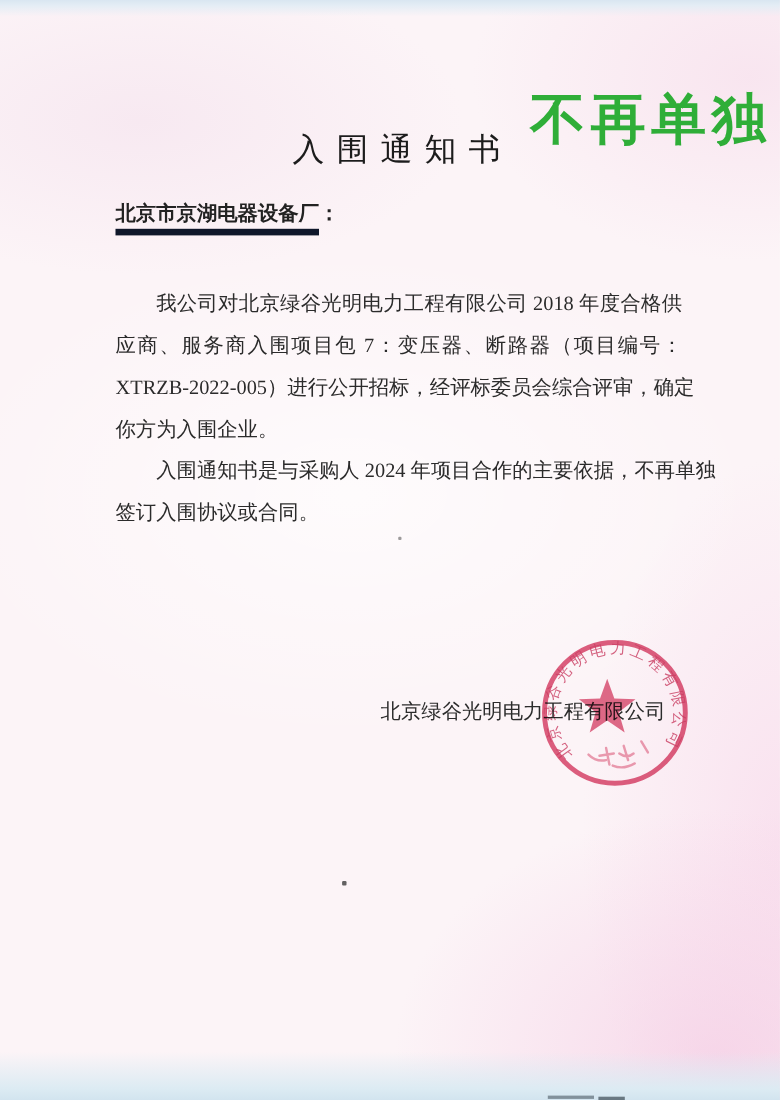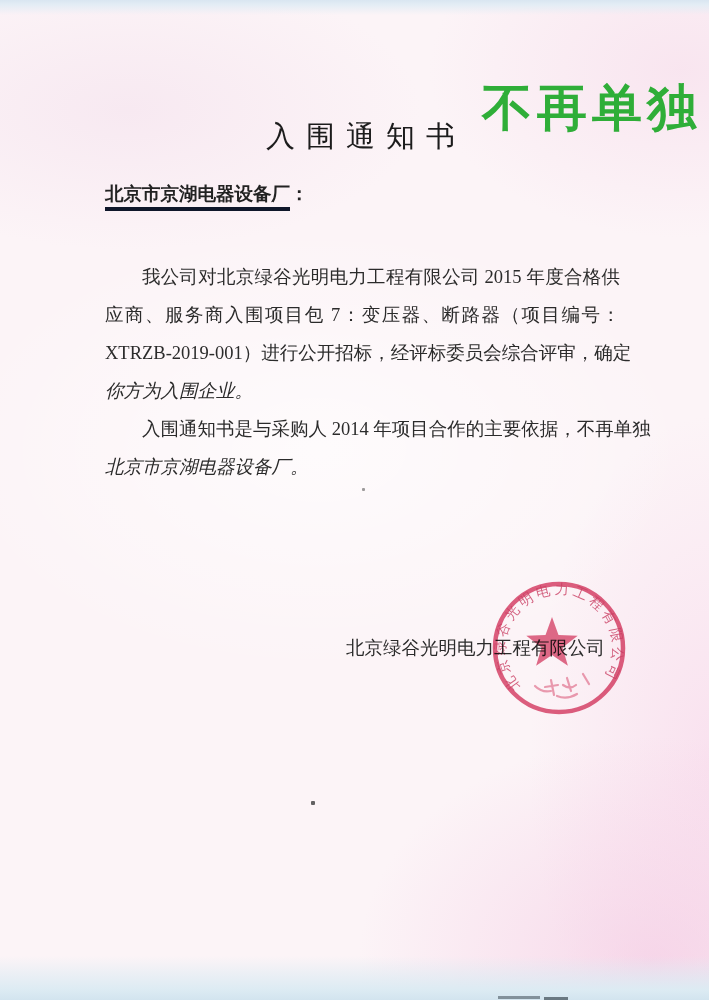--- a/index.html
+++ b/index.html
@@ -35,33 +35,33 @@
     position: absolute; left: 266px; top: 99px;
     font-size: 29px; line-height: 34px; font-weight: 500;
     letter-spacing: 11px; color: #1c1c1c; white-space: nowrap; margin-top: 20px;
   }
   .addressee {
     position: absolute; left: 105px; top: 181px;
     font-size: 18.5px; font-weight: 700; color: #222;
     white-space: nowrap;
   }
   .addressee .name {
-    border-bottom: 4px solid #0f172a; padding-bottom: 3px;
+    border-bottom: 6px solid #0f172a; padding-bottom: 3px;
   }
   .body-text {
     position: absolute; left: 105px; top: 258px; width: 515px;
     font-size: 18.5px; color: #2b2b2b;
   }
   .body-line {
     line-height: 38px; height: 38px;
     text-align: justify; text-align-last: justify;
     white-space: nowrap;
   }
   .body-line.first { text-indent: 2em; }
-  .body-line.last { text-align-last: left; font-style: italic; }
+  .body-line.last { text-align-last: left; }
   .signature {
     position: absolute; top: 628px; right: 104px;
     text-align: right; font-size: 18.5px; color: #2b2b2b;
     line-height: 40px; white-space: nowrap;
   }
   .stamp {
     position: absolute; left: 487px; top: 576px;
     width: 144px; height: 144px;
     mix-blend-mode: multiply; opacity: 0.93;
   }
@@ -79,28 +79,28 @@
 <div class="edge-strip edge-bottom"></div>
 
 <div class="watermark">不再单独</div>
 
 <div class="doc-title">入围通知书</div>
 
 <div class="addressee"><span class="name">北京市京湖电器设备厂</span><span>：</span></div>
 
 <div class="body-text">
     <div>
-      <div class="body-line first">我公司对北京绿谷光明电力工程有限公司 2015 年度合格供</div>
+      <div class="body-line first">我公司对北京绿谷光明电力工程有限公司 2018 年度合格供</div>
       <div class="body-line">应商、服务商入围项目包 7：变压器、断路器（项目编号：</div>
-      <div class="body-line">XTRZB-2019-001）进行公开招标，经评标委员会综合评审，确定</div>
+      <div class="body-line">XTRZB-2022-005）进行公开招标，经评标委员会综合评审，确定</div>
       <div class="body-line last">你方为入围企业。</div>
     </div>
     <div>
-      <div class="body-line first">入围通知书是与采购人 2014 年项目合作的主要依据，不再单独</div>
-      <div class="body-line last">北京市京湖电器设备厂。</div>
+      <div class="body-line first">入围通知书是与采购人 2024 年项目合作的主要依据，不再单独</div>
+      <div class="body-line last">签订入围协议或合同。</div>
     </div>
   </div>
 
 <div class="signature">
   <div>北京绿谷光明电力工程有限公司</div>
 </div>
 
 <svg class="stamp" viewBox="-72 -72 144 144" width="144" height="144" xmlns="http://www.w3.org/2000/svg">
   <circle r="64" fill="none" stroke="#d5365e" stroke-width="4.5" opacity="0.85"></circle>
   <path id="seal-ring-path" d="M -38.2 38.2 A 54 54 0 1 1 38.2 38.2" fill="none"></path>

